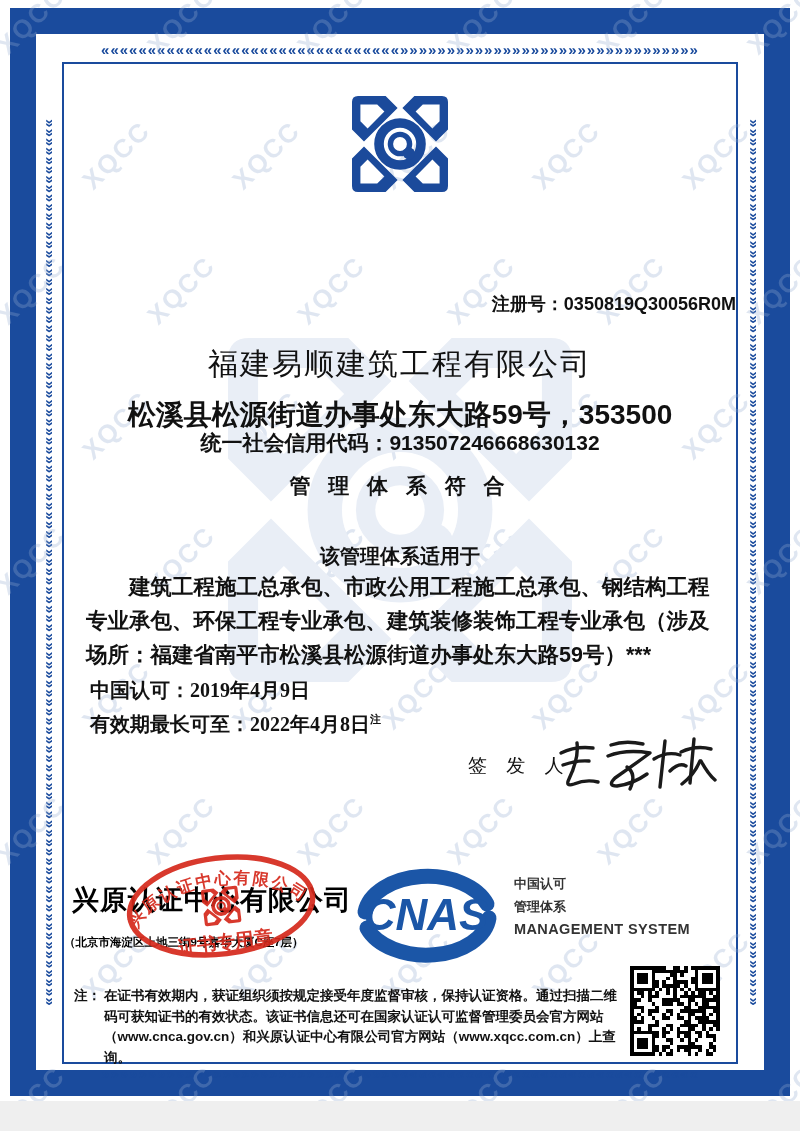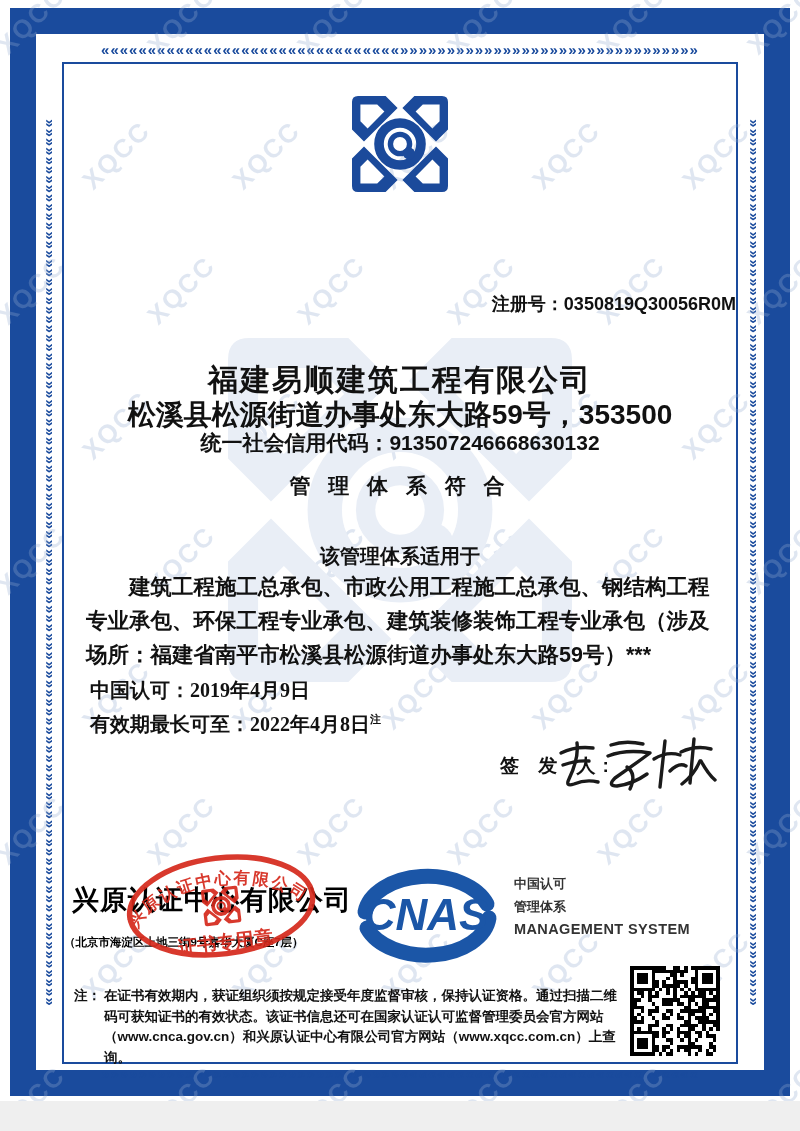--- a/index.html
+++ b/index.html
@@ -34,33 +34,33 @@
   .wm-logo{position:absolute;left:185px;top:295px;width:430px;height:430px;color:#e9eef6;}
 
   
   .content{position:absolute;inset:0;}
   .abs{position:absolute;}
   .ctr{left:0;right:0;text-align:center;}
   .logo-top{left:340px;top:84px;width:120px;height:120px;color:#1b4a9b;}
   .title{top:231px;font-size:41px;font-weight:bold;letter-spacing:4px;color:#0a0a0a;}
   .regline{top:292px;right:64px;font-size:18px;font-weight:bold;}
   .certify{top:336px;font-size:21px;font-weight:bold;letter-spacing:6px;}
-  .company{top:360px;font-size:30px;font-weight:bold;letter-spacing:2px;}
+  .company{top:344px;font-size:30px;font-weight:normal;letter-spacing:2px;}
   .address{top:390px;font-size:28px;font-weight:600;margin-top:6px;}
   .credit{top:429px;font-size:21px;font-weight:600;}
   .conform{top:472px;font-size:21px;font-weight:bold;letter-spacing:6px;}
   .standards{top:500px;font-size:20px;font-weight:bold;
     font-family:"Liberation Mono","DejaVu Sans Mono",monospace;letter-spacing:0;}
   .scope-head{top:543px;font-size:20px;font-weight:600;}
   .scope-text{top:570px;left:86px;width:630px;font-size:21.5px;font-weight:bold;
     line-height:34px;text-indent:2em;text-align:left;}
   .dates{top:676px;left:90px;font-size:20px;line-height:29px;font-weight:600;
     font-family:"Liberation Serif","DejaVu Serif",serif;}
   .dates sup{font-size:11px;}
-  .signer-label{left:468px;top:753px;font-size:19px;letter-spacing:7px;font-weight:700;margin-left:32px;}
+  .signer-label{left:468px;top:753px;font-size:19px;letter-spacing:7px;font-weight:400;}
   .signature{left:553px;top:731px;width:168px;height:68px;color:#1a1a1a;}
 
   .issuer-company{left:72px;top:882px;font-size:27px;letter-spacing:1px;color:#000;font-weight:600;}
   .issuer-address{left:64px;top:935px;font-size:11.5px;font-weight:bold;color:#000;}
   .seal{left:112px;top:846px;width:218px;height:118px;transform:rotate(-7deg);opacity:.92;color:var(--red);}
 
   .cnas-logo{left:352px;top:862px;width:148px;height:104px;color:#1b56a7;}
   .cnas-text{left:514px;top:872px;color:#333;text-align:left;}
   .cnas-text .zh{font-size:13px;font-weight:bold;line-height:23px;}
   .cnas-text .en{font-size:14.5px;font-weight:bold;line-height:23px;letter-spacing:.4px;}

